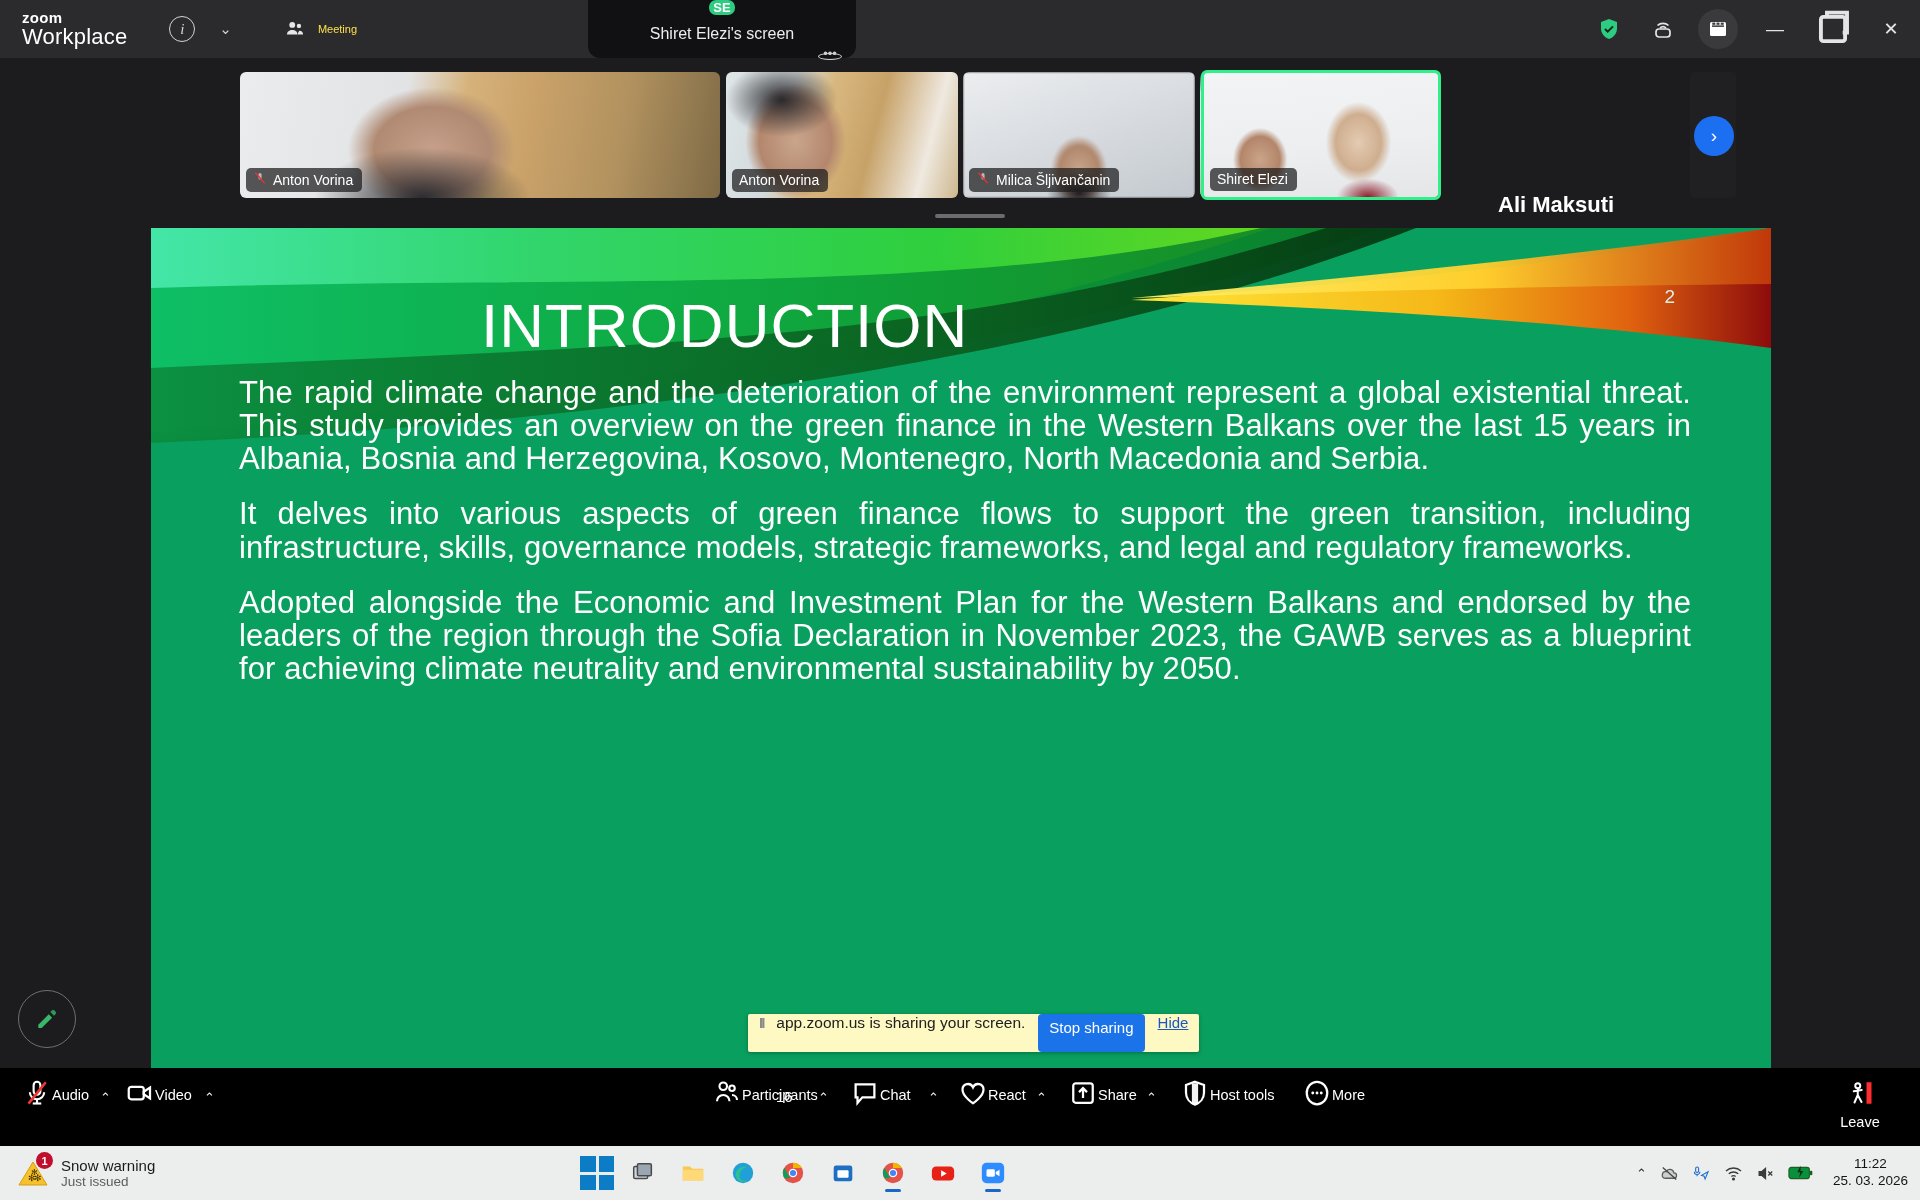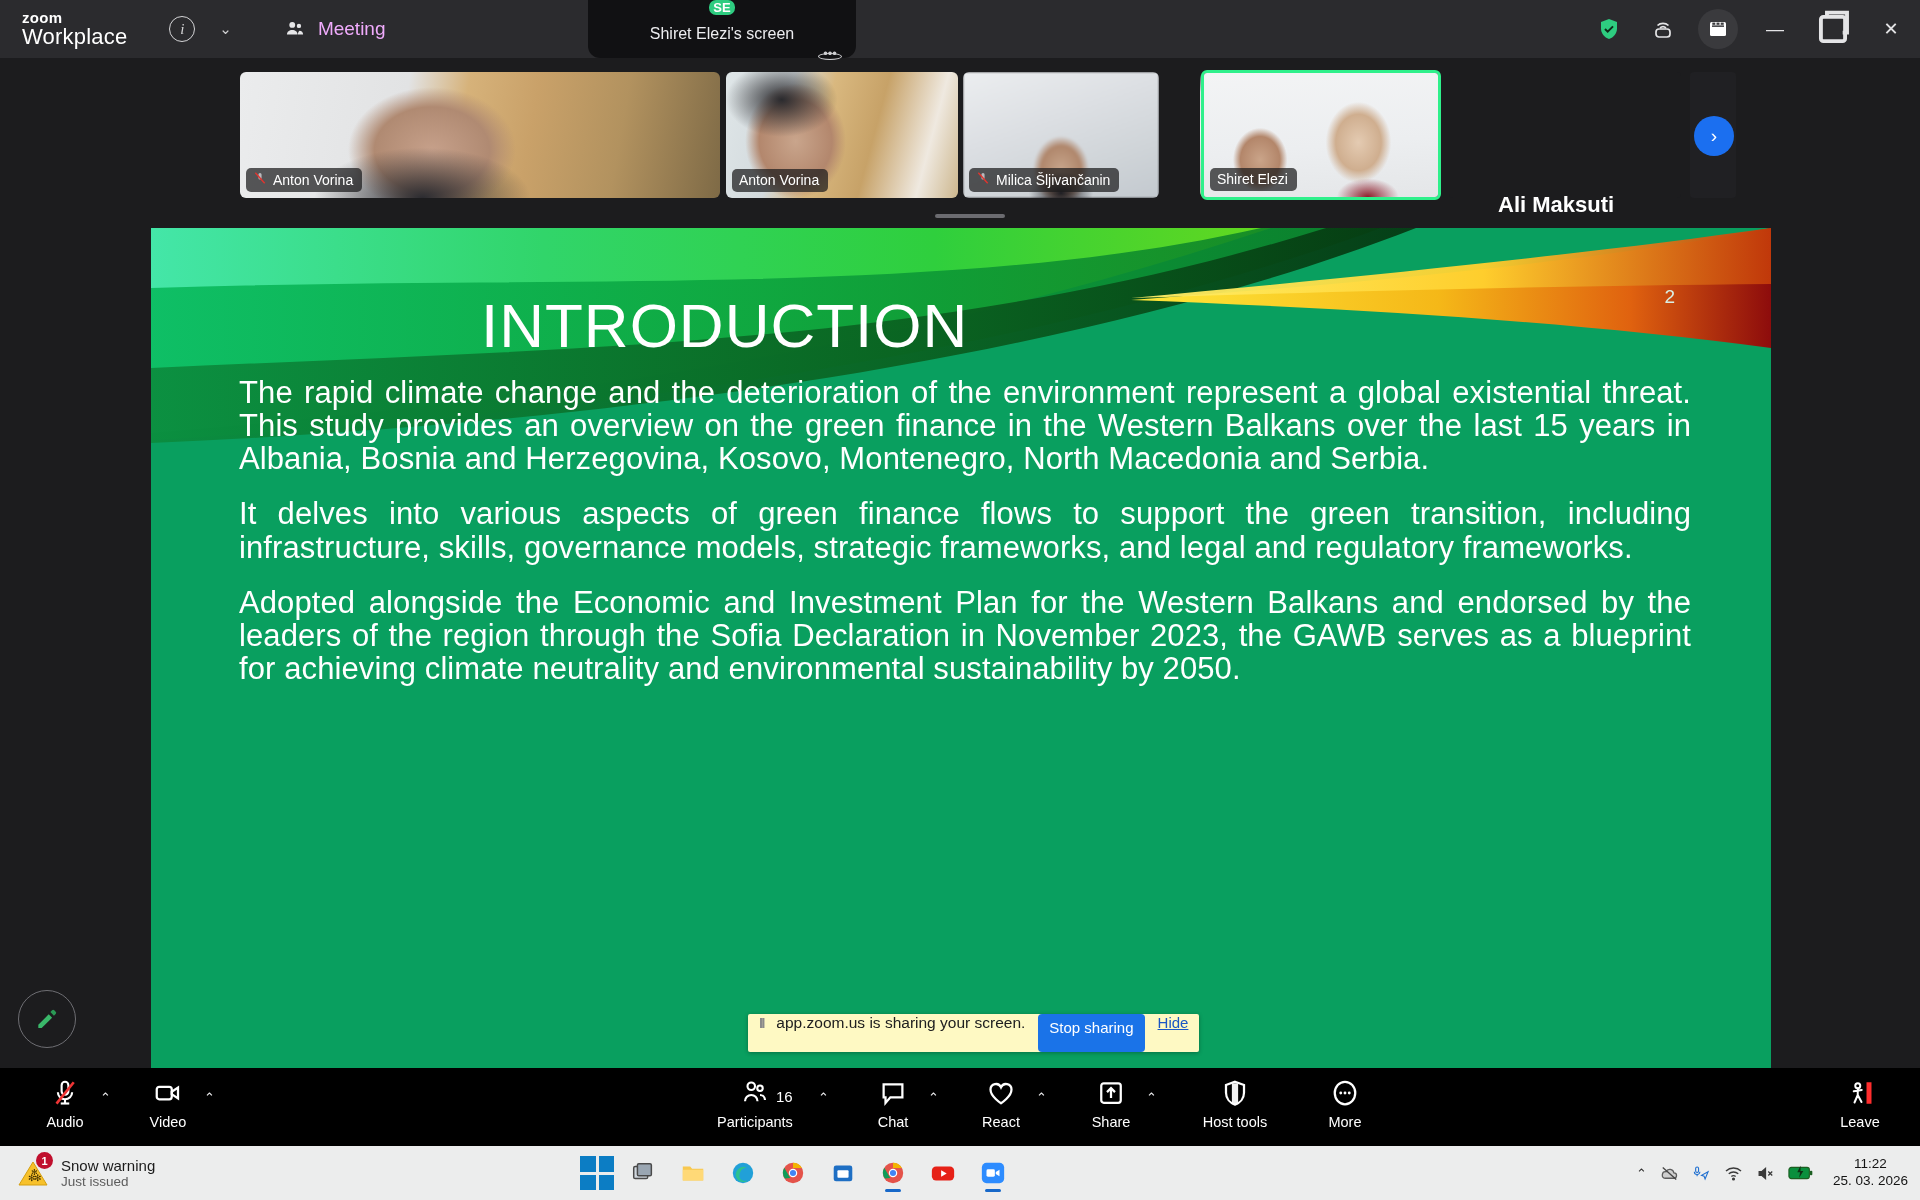--- a/index.html
+++ b/index.html
@@ -18,21 +18,21 @@
   }
   .zoom-logo { margin-left: 22px; line-height: 1.05; color: #fff; }
   .zoom-logo .l1 { font-size: 15px; font-weight: 700; letter-spacing: .3px; }
   .zoom-logo .l2 { font-size: 22px; font-weight: 400; letter-spacing: .2px; }
 
   .tb-info { margin-left: 42px; width: 26px; height: 26px; border: 1.8px solid #d4d4d6;
     border-radius: 50%; color: #d4d4d6; font-size: 15px; display:flex; align-items:center;
     justify-content:center; font-family:"Liberation Serif",serif; font-style:italic; }
   .tb-caret { margin-left: 24px; color: #d4d4d6; font-size: 15px; }
 
-  .tb-meeting { margin-left: 52px; display: flex; align-items: center; gap: 12px; color:#f0abfc; font-size:19px;}
+  .tb-meeting { margin-left: 52px; display: flex; align-items: center; gap: 12px; color:#fde047; font-size:11px;}
   .tb-meeting svg { width: 22px; height: 22px; fill:#e6e6e8; }
 
   .share-tab {
     position:absolute; left: 588px; top: 0; height: 58px; width: 268px;
     background:#111113; border-radius: 0 0 12px 12px;
     display:flex; align-items:center; padding: 0 14px; gap: 10px; flex-direction: column;
   }
   .share-avatar { width:26px; height:26px; border-radius:7px; background:#2ecc80;
     color:#fff; font-size:13px; font-weight:700; display:flex; align-items:center; justify-content:center; }
   .share-title { color:#ededf0; font-size:16px; white-space:nowrap; }
@@ -95,21 +95,21 @@
   }
   .sn-pause { color:#8a8a8a; font-size:15px; letter-spacing:-2px; font-weight:700; }
   .sn-text { color:#202020; font-size:15.5px; }
   .sn-stop { background:#1a73e8; color:#fff; font-size:15px; border-radius:4px; padding:5px 11px; }
   .sn-hide { color:#1a56c4; font-size:15px; text-decoration:underline; }
 
   
   .toolbar {
     position:absolute; left:0; top:1068px; width:1920px; height:78px; background:#000;
   }
-  .tb-item { position:absolute; top:8px; display:flex; flex-direction:column; align-items:center;
+  .tb-item { position:absolute; top:8px; display:flex; flex-direction:row; align-items:center;
     color:#fff; width:86px; }
   .tb-item .ic { height:34px; display:flex; align-items:center; justify-content:center; }
   .tb-item .ic svg{ width:30px; height:30px; }
   .tb-item .lb { font-size:14.5px; margin-top:4px; }
   .tb-up { position:absolute; top:22px; color:#e8e8ea; font-size:13px; }
   .pcount { position:absolute; color:#fff; font-size:15px; }
   .leave { position:absolute; top:8px; right:20px; display:flex; flex-direction:column;
     align-items:center; width:80px; color:#fff; }
   .leave .lb{ font-size:14.5px; margin-top:4px; }
 
@@ -226,21 +226,21 @@
     <div class="tile" style="left:726px;width:232px;">
       <div class="ph" style="background:
           radial-gradient(ellipse 70px 80px at 30% 55%, #c9a58c 0%, #b3876d 52%, rgba(0,0,0,0) 72%),
           linear-gradient(105deg,#dfe6e8 0%,#d3dadd 26%,#d9b87f 42%,#c7a268 62%,#efe9e0 84%,#cdb78e 100%);"></div>
       <div class="ph" style="background:radial-gradient(ellipse 90px 60px at 24% 22%, #2a2a2e 0%, rgba(35,35,40,0) 62%);"></div>
       <div class="namebadge">
         <span>Anton Vorina</span>
       </div>
     </div>
 
-    <div class="tile" style="left:963px;width:196px;">
+    <div class="tile" style="left:963px;width:232px;">
       <div class="ph" style="background:
           radial-gradient(ellipse 36px 44px at 50% 78%, #c8a68c 0%, #b0876c 55%, rgba(0,0,0,0) 78%),
           linear-gradient(160deg,#eceef0 0%,#dcdfe3 40%,#cfd4d8 72%,#c3c9cf 100%); filter:blur(1px);"></div>
       <div class="ph" style="background:radial-gradient(ellipse 46px 30px at 50% 96%, #1f1f24 0%, rgba(30,30,36,0) 70%);"></div>
       <div class="namebadge">
         <span class="mutedot">
           <svg viewBox="0 0 24 24">
               <path d="M12 3.3a2.7 2.7 0 012.7 2.7v6a2.7 2.7 0 01-5.4 0V6A2.7 2.7 0 0112 3.3z" fill="#b9b9bd"></path>
           <path d="M4 3l16 18" stroke="#e2342e" stroke-width="2.4"></path>
             </svg>

